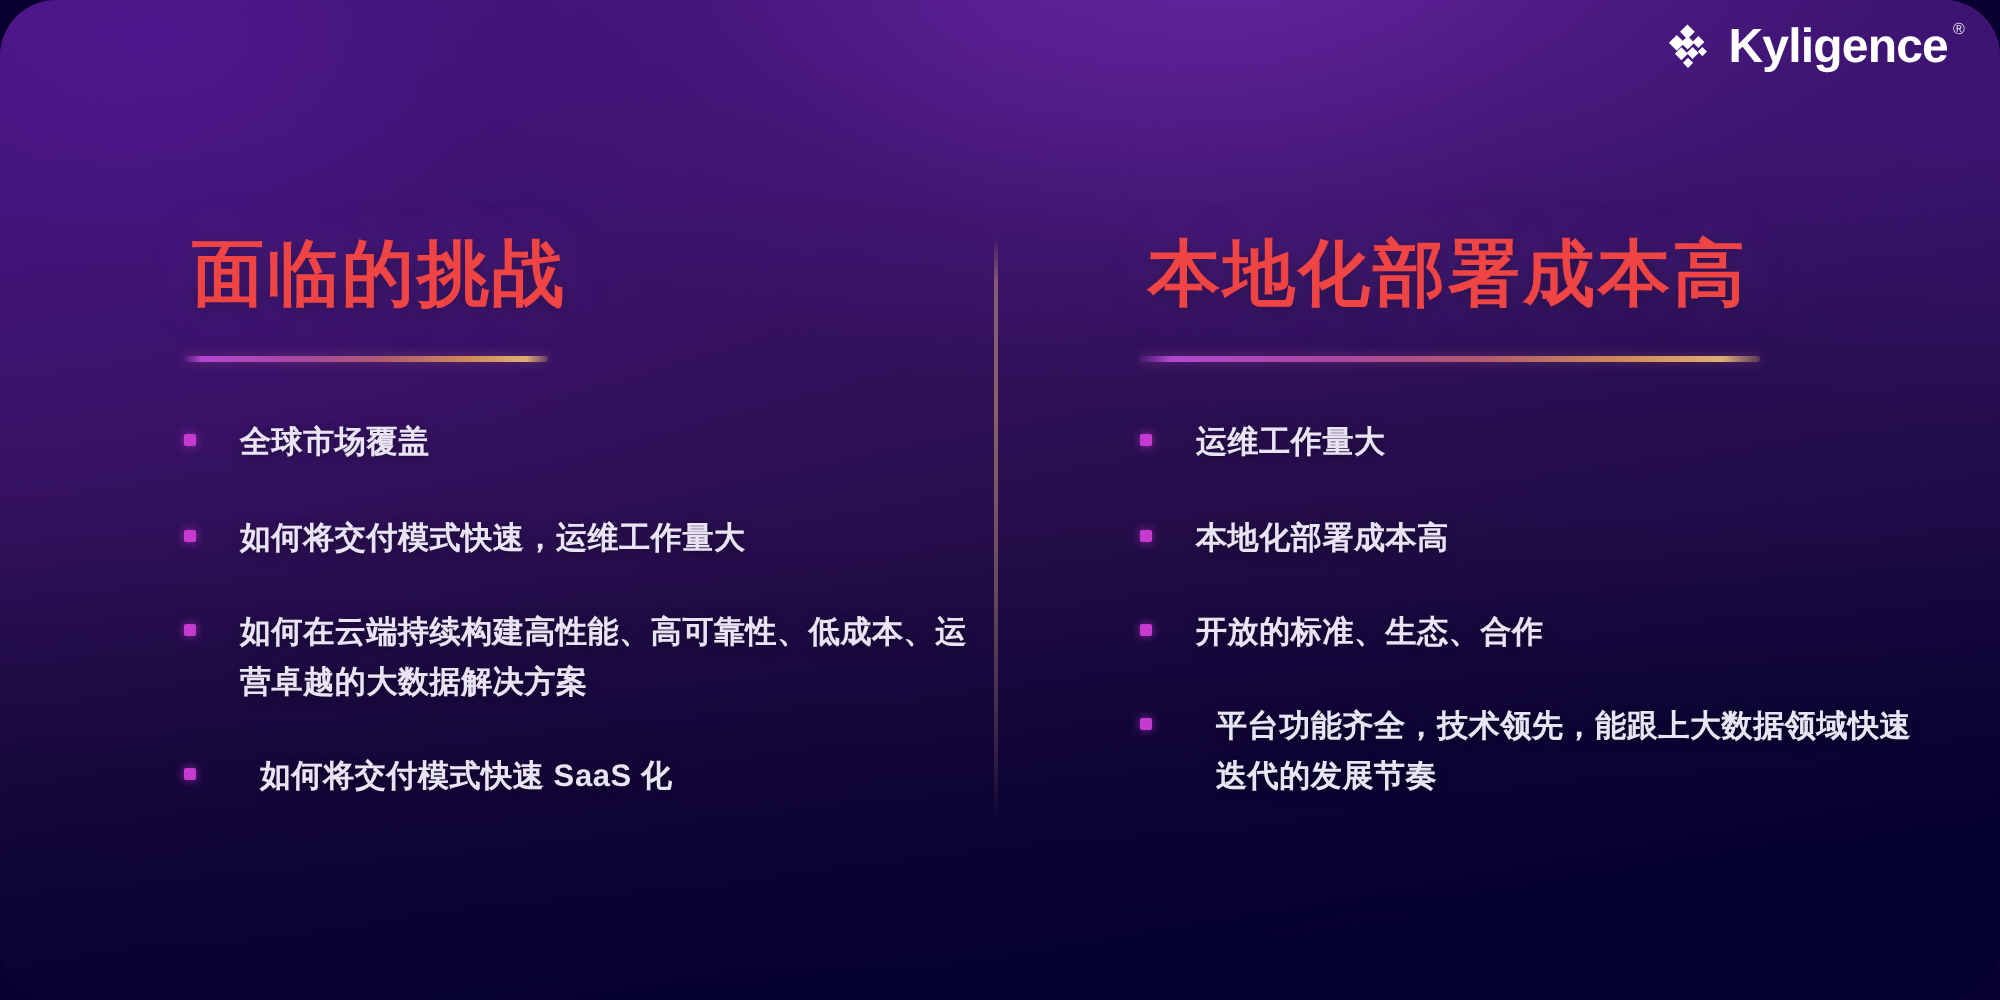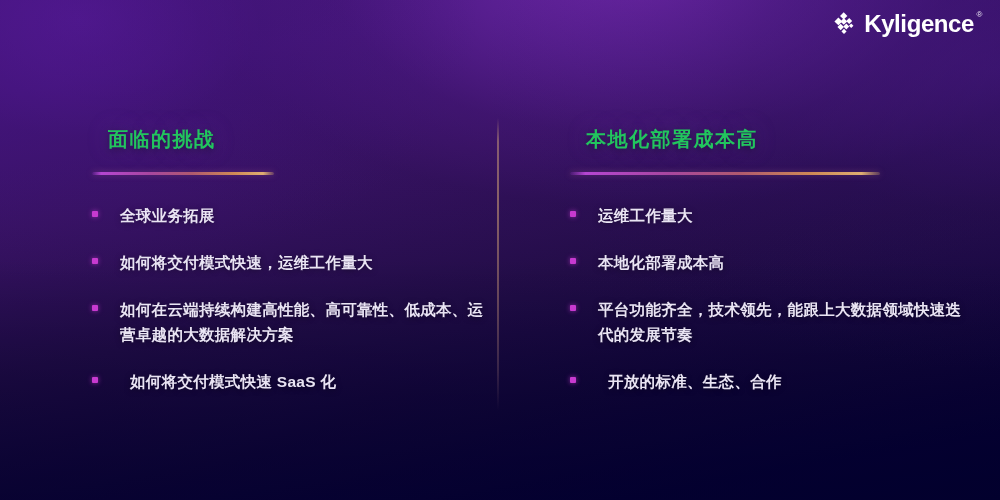--- a/index.html
+++ b/index.html
@@ -11,20 +11,21 @@
     font-family: "Liberation Sans", "DejaVu Sans", sans-serif;
   }
 
   #slide {
     position: relative;
     width: 1000px;
     height: 500px;
     overflow: hidden;
     
     background-color: #040034;
+    border-radius: 28px;
   }
 
   
   .bg-layer {
     position: absolute;
     inset: 0;
     pointer-events: none;
   }
   .bg-base {
     background: linear-gradient(170deg,
@@ -104,26 +105,26 @@
     z-index: 4;
   }
   .column {
     position: absolute;
     top: 112px;
   }
   .col-left  { left: 92px;  width: 395px; }
   .col-right { left: 570px; width: 400px; }
 
   .col-title {
-    color: #22c55e;
-    font-size: 20px;
+    color: #ef4444;
+    font-size: 36px;
     font-weight: 700;
     letter-spacing: 1.5px;
     line-height: 1.15;
-    margin: 16px;
+    margin: 4px;
     text-shadow: 0 2px 10px rgba(0,0,0,0.45), 0 0 22px rgba(150,90,220,0.35);
     white-space: nowrap;
   }
   .col-rule {
     height: 3px;
     margin-top: 21px;
     border-radius: 2px;
     background: linear-gradient(to right,
         rgba(178, 70, 210, 0.15) 0%,
         #b546d2 5%,
@@ -220,21 +221,21 @@
   <div class="divider"></div>
 
   <div class="columns">
 
     <section class="column col-left">
       <h2 class="col-title">面临的挑战</h2>
       <div class="col-rule rule-left"></div>
       <ul class="bullets">
         <li class="bullet">
           <span class="bullet-dot"></span>
-          <span class="bullet-text">全球业务拓展</span>
+          <span class="bullet-text">全球市场覆盖</span>
         </li>
         <li class="bullet">
           <span class="bullet-dot"></span>
           <span class="bullet-text">如何将交付模式快速，运维工作量大</span>
         </li>
         <li class="bullet">
           <span class="bullet-dot"></span>
           <span class="bullet-text">如何在云端持续构建高性能、高可靠性、低成本、运营卓越的大数据解决方案</span>
         </li>
         <li class="bullet">
@@ -251,23 +252,23 @@
         <li class="bullet">
           <span class="bullet-dot"></span>
           <span class="bullet-text">运维工作量大</span>
         </li>
         <li class="bullet">
           <span class="bullet-dot"></span>
           <span class="bullet-text">本地化部署成本高</span>
         </li>
         <li class="bullet">
           <span class="bullet-dot"></span>
+          <span class="bullet-text">开放的标准、生态、合作</span>
+        </li>
+        <li class="bullet">
+          <span class="bullet-dot"></span>
           <span class="bullet-text">平台功能齐全，技术领先，能跟上大数据领域快速迭代的发展节奏</span>
-        </li>
-        <li class="bullet">
-          <span class="bullet-dot"></span>
-          <span class="bullet-text">开放的标准、生态、合作</span>
         </li>
       </ul>
     </section>
 
   </div>
 </div>
 
 </body></html>

